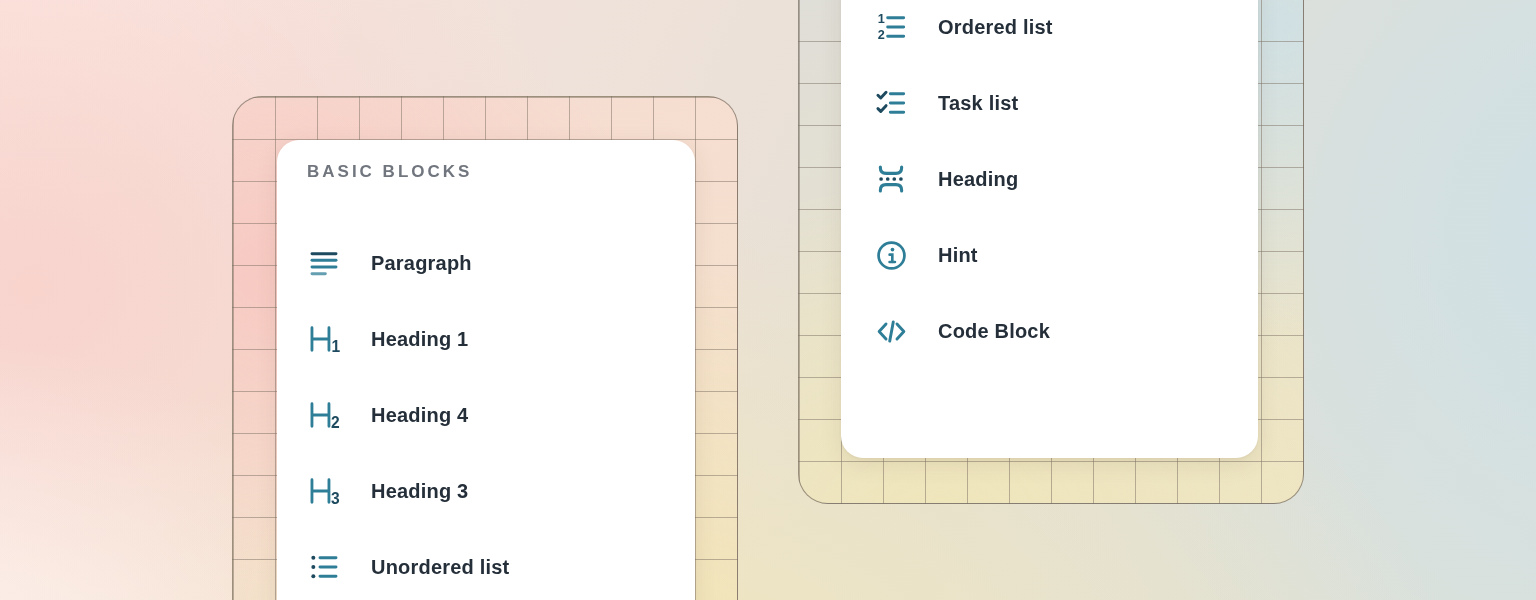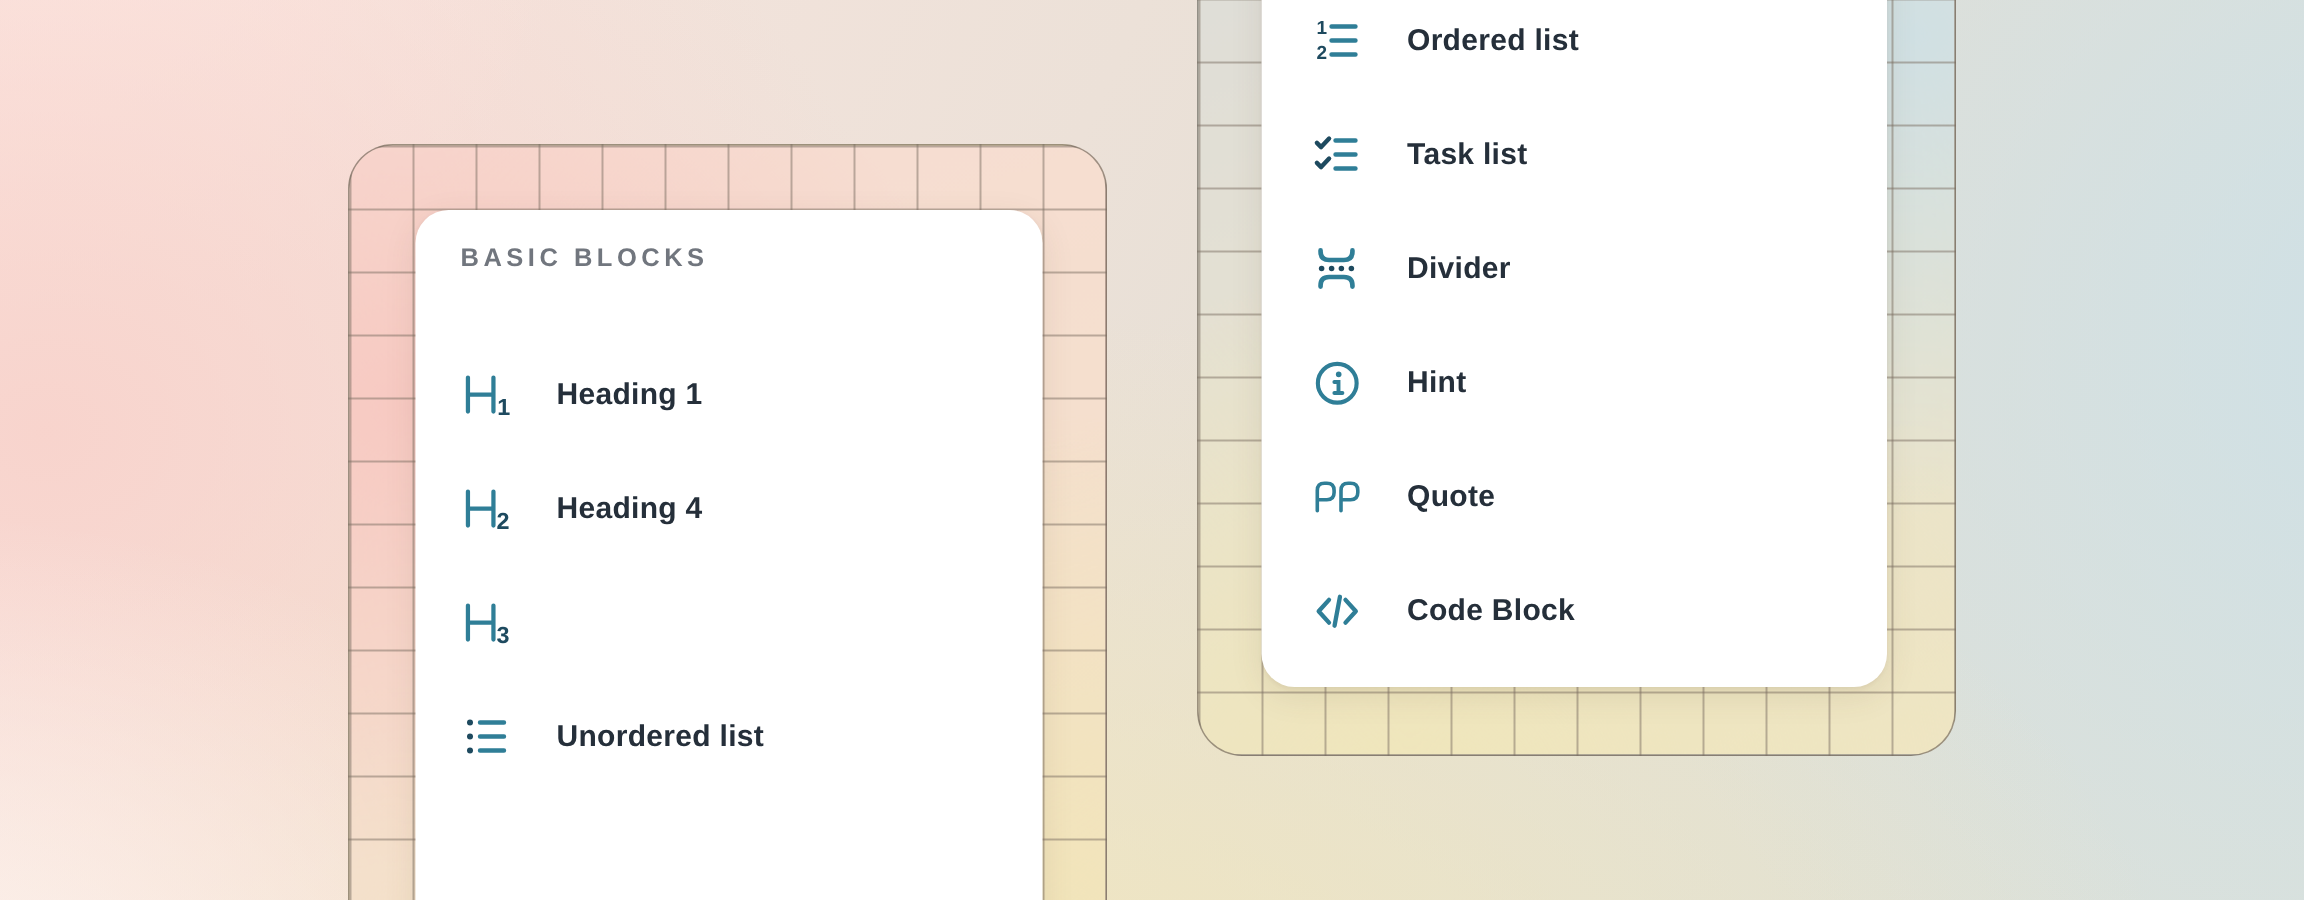--- a/index.html
+++ b/index.html
@@ -94,20 +94,31 @@
 <body>
 
 <div class="grid-rect grid-left"></div>
 <div class="grid-rect grid-right"></div>
 
 <div class="card card-left">
   <div class="card-inner">
     <div class="section-label">BASIC BLOCKS</div>
     <div class="items">
 
+      <div class="menu-item">
+        <span class="icon">
+          <svg viewBox="0 0 24 24" width="32" height="32" fill="none" stroke-linecap="round" stroke-linejoin="round">
+            <path d="M3 5h18" stroke="#1e4a5f" stroke-width="2.2"></path>
+            <path d="M3 10h18" stroke="#2f7e97" stroke-width="2.2"></path>
+            <path d="M3 15h18" stroke="#2f7e97" stroke-width="2.2"></path>
+            <path d="M3 20h10" stroke="#2f7e97" stroke-width="2.2" opacity=".75"></path>
+          </svg>
+        </span>
+        <span class="menu-label">Paragraph</span>
+      </div>
 
       <div class="menu-item">
         <span class="icon">
           <svg viewBox="0 0 24 24" width="34" height="34" fill="none" stroke-linecap="round">
             <path d="M3.5 4v16M15.5 4v16M3.5 12h12" stroke="#2f7e97" stroke-width="2"></path>
             <text x="17.3" y="21.5" font-size="11" font-weight="700" fill="#1e4a5f" font-family="Liberation Sans, DejaVu Sans, sans-serif">1</text>
           </svg>
         </span>
         <span class="menu-label">Heading 1</span>
       </div>
@@ -122,20 +133,21 @@
         <span class="menu-label">Heading 4</span>
       </div>
 
       <div class="menu-item">
         <span class="icon">
           <svg viewBox="0 0 24 24" width="34" height="34" fill="none" stroke-linecap="round">
             <path d="M3.5 4v16M15.5 4v16M3.5 12h12" stroke="#2f7e97" stroke-width="2"></path>
             <text x="17" y="21.5" font-size="11" font-weight="700" fill="#1e4a5f" font-family="Liberation Sans, DejaVu Sans, sans-serif">3</text>
           </svg>
         </span>
+        <span class="menu-label">Heading 3</span>
       </div>
 
       <div class="menu-item">
         <span class="icon">
           <svg viewBox="0 0 24 24" width="32" height="32" fill="none" stroke-linecap="round">
             <circle cx="4" cy="5" r="1.5" fill="#1e4a5f"></circle>
             <circle cx="4" cy="12" r="1.5" fill="#1e4a5f"></circle>
             <circle cx="4" cy="19" r="1.5" fill="#1e4a5f"></circle>
             <path d="M9 5h12M9 12h12M9 19h12" stroke="#2f7e97" stroke-width="2.2"></path>
           </svg>
@@ -177,44 +189,35 @@
         <span class="icon">
           <svg viewBox="0 0 24 24" width="34" height="34" fill="none" stroke-linecap="round">
             <path d="M4.5 3.5v.5c0 2.6 1.4 4 4 4h7c2.6 0 4-1.4 4-4v-.5" stroke="#2f7e97" stroke-width="2.2"></path>
             <path d="M4.5 20.5v-.5c0-2.6 1.4-4 4-4h7c2.6 0 4 1.4 4 4v.5" stroke="#2f7e97" stroke-width="2.2"></path>
             <circle cx="5" cy="12" r="1.3" fill="#1e4a5f"></circle>
             <circle cx="9.7" cy="12" r="1.3" fill="#1e4a5f"></circle>
             <circle cx="14.3" cy="12" r="1.3" fill="#1e4a5f"></circle>
             <circle cx="19" cy="12" r="1.3" fill="#1e4a5f"></circle>
           </svg>
         </span>
-        <span class="menu-label">Divider</span>
+        <span class="menu-label">Heading</span>
       </div>
 
       <div class="menu-item">
         <span class="icon">
           <svg viewBox="0 0 24 24" width="33" height="33" fill="none" stroke-linecap="round">
             <circle cx="12" cy="12" r="9.4" stroke="#2f7e97" stroke-width="2"></circle>
             <circle cx="12.7" cy="7.7" r="1.35" fill="#2f7e97"></circle>
             <path d="M10.6 11.4h2v5.2" stroke="#2f7e97" stroke-width="1.9"></path>
             <path d="M10.6 16.7h3.9" stroke="#2f7e97" stroke-width="1.9"></path>
           </svg>
         </span>
         <span class="menu-label">Hint</span>
       </div>
 
-      <div class="menu-item">
-        <span class="icon">
-          <svg viewBox="0 0 34 26" width="36" height="28" fill="none" stroke-linecap="round" stroke-linejoin="round">
-            <path d="M4.2 22.5V9q0-4.8 4.8-4.8h1.6q4.8 0 4.8 4.8v1.4q0 4.8-4.8 4.8H4.2" stroke="#2f7e97" stroke-width="2.4"></path>
-            <path d="M20 22.5V9q0-4.8 4.8-4.8h1.6q4.8 0 4.8 4.8v1.4q0 4.8-4.8 4.8H20" stroke="#2f7e97" stroke-width="2.4"></path>
-          </svg>
-        </span>
-        <span class="menu-label">Quote</span>
-      </div>
 
       <div class="menu-item">
         <span class="icon">
           <svg viewBox="0 0 24 24" width="33" height="33" fill="none" stroke-linecap="round" stroke-linejoin="round">
             <path d="M8 6.5L3 12l5 5.5" stroke="#2f7e97" stroke-width="2.1"></path>
             <path d="M16 6.5L21 12l-5 5.5" stroke="#2f7e97" stroke-width="2.1"></path>
             <path d="M13.3 5L10.7 19" stroke="#2f7e97" stroke-width="2.1"></path>
           </svg>
         </span>
         <span class="menu-label">Code Block</span>

